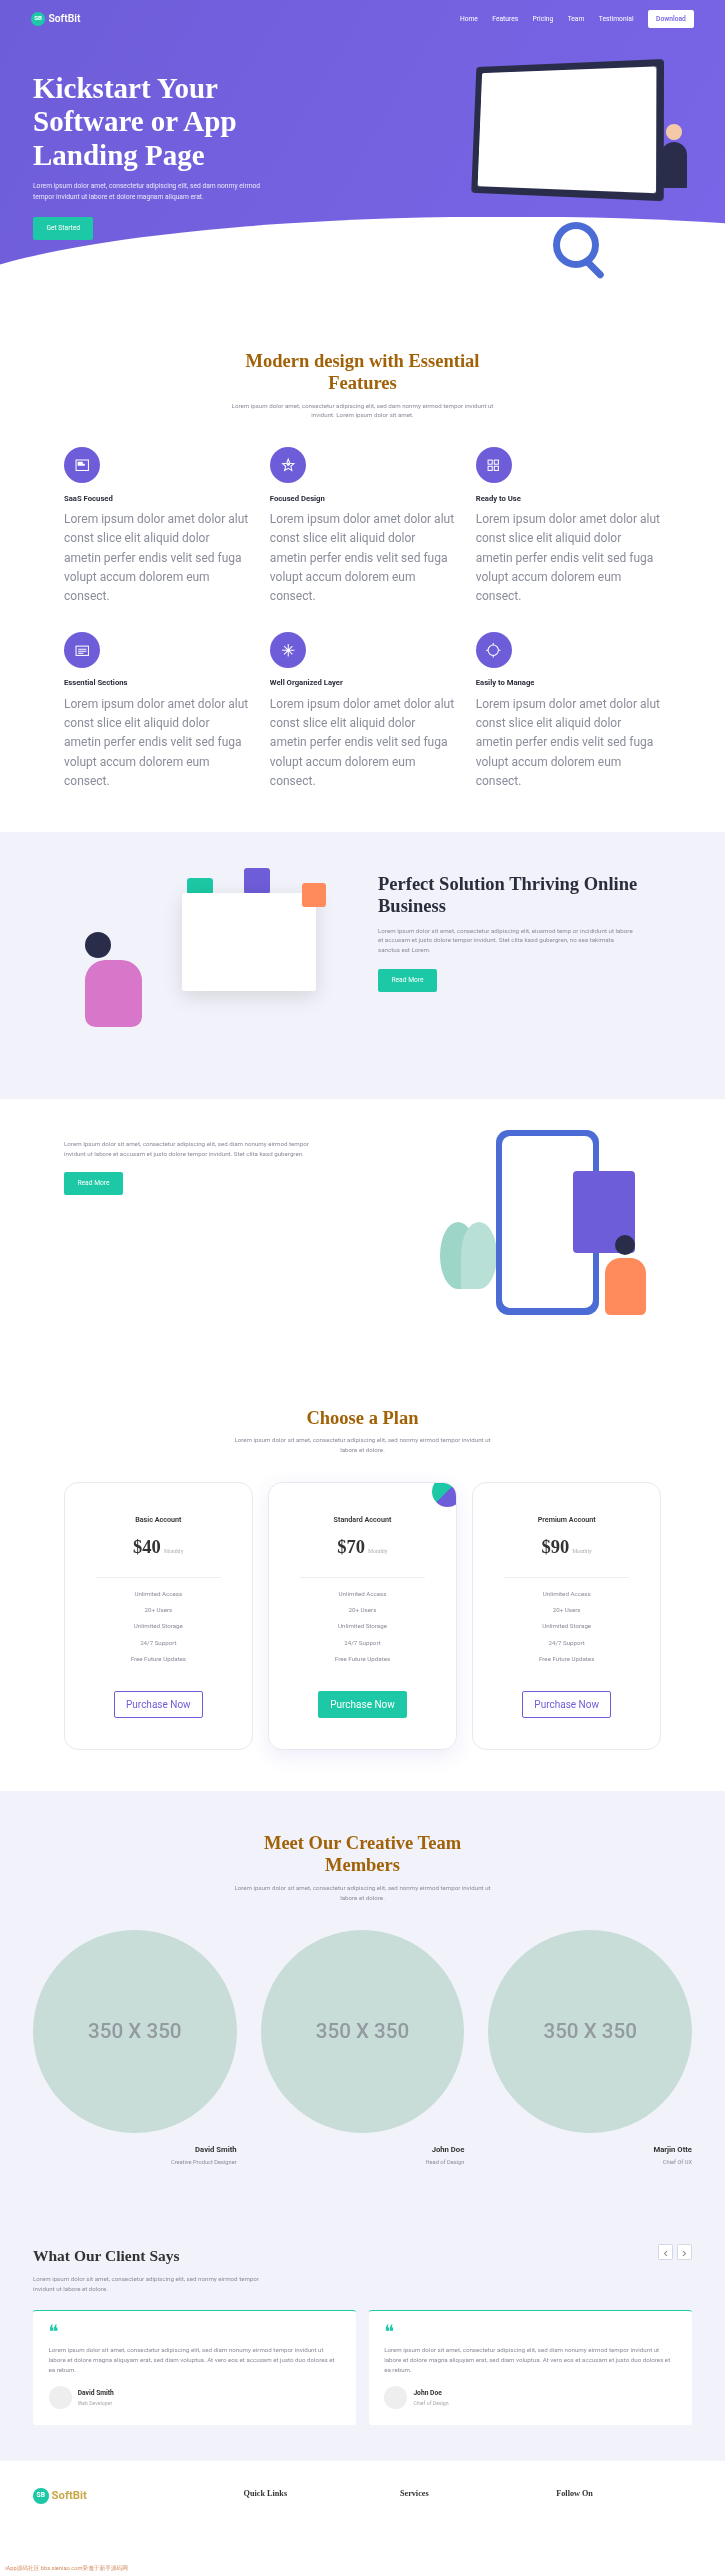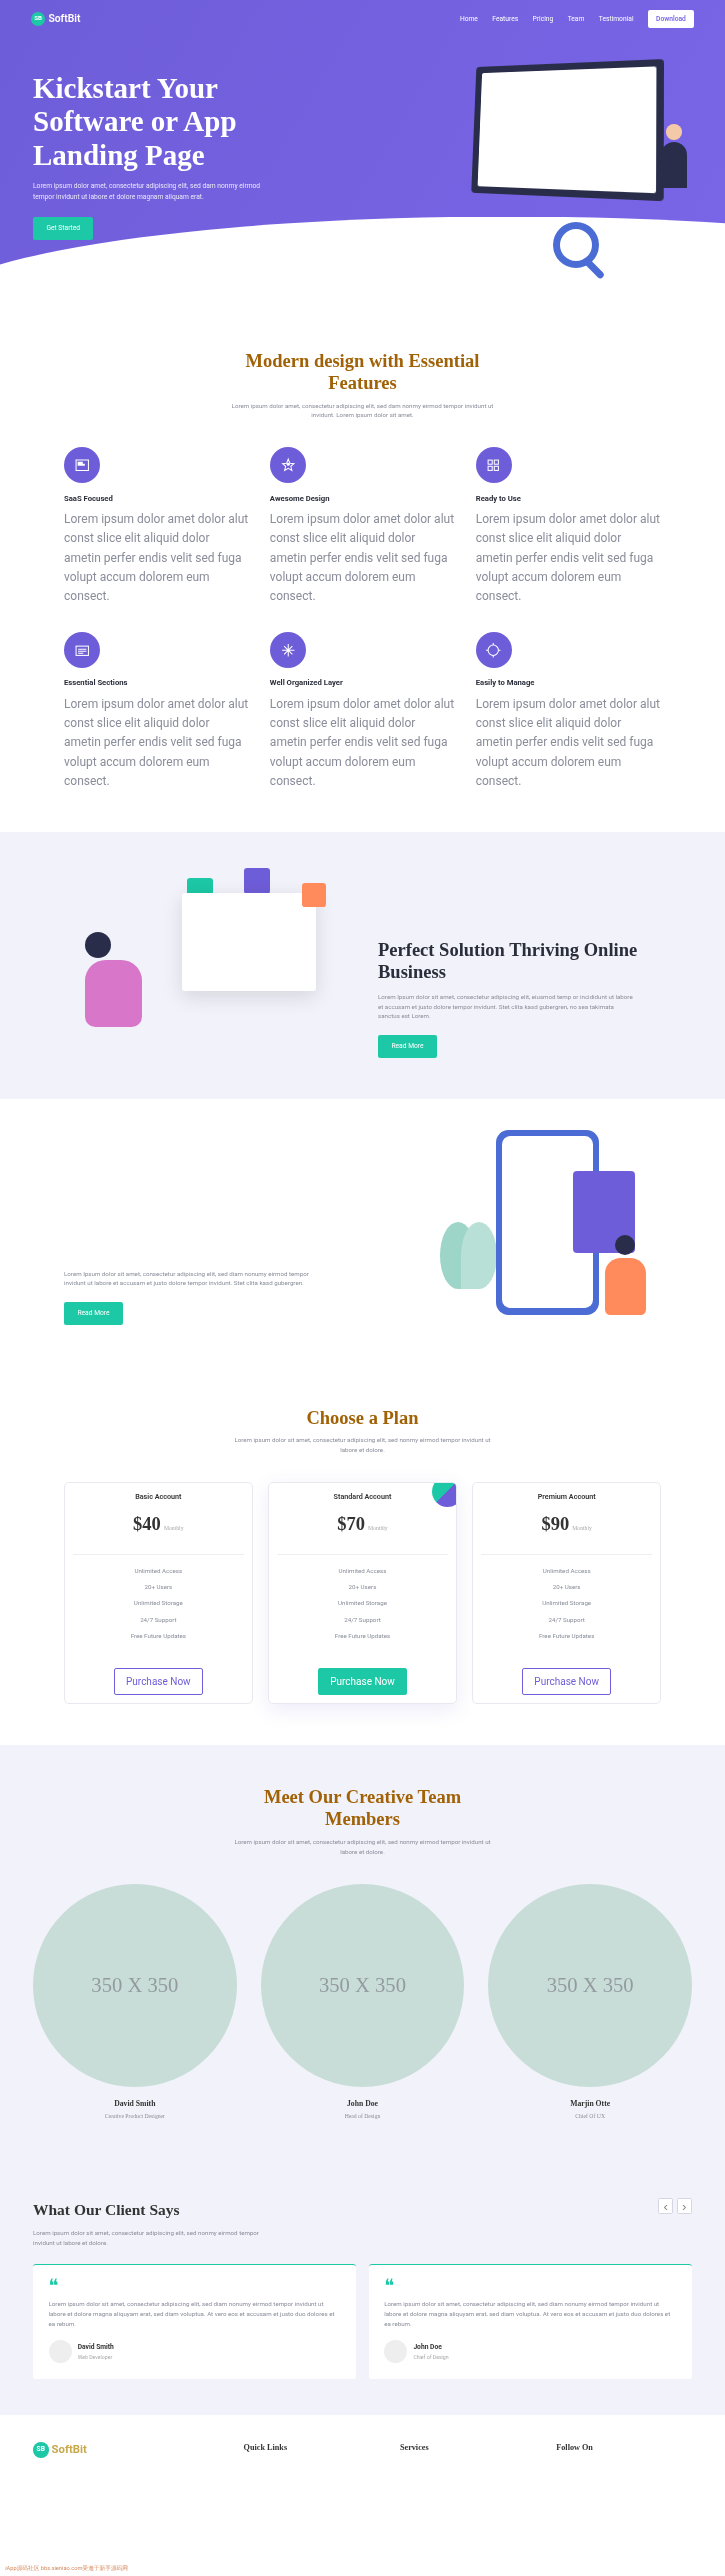--- a/index.html
+++ b/index.html
@@ -39,21 +39,21 @@
 
 .features{display:grid;grid-template-columns:repeat(3,1fr);gap:26px 20.6px;}
 .feat{}
 .feat .icon{width:36px;height:36px;border-radius:50%;background:#6e5dd8;display:flex;align-items:center;justify-content:center;margin-bottom:9.3px;}
 .feat .icon svg{width:16.5px;height:16.5px;fill:#fff;}
 .feat h4{font-size:7.7px;font-weight:700;margin-bottom:5.2px;color:#2a2d3a;}
 .feat p{font-size:12px;color:#8a8d9a;}
 
 
 .split-bg{background:#f2f3fa;}
-.split{display:flex;align-items:flex-end;gap:31px;padding:41px 31px;max-width:659px;margin:0 auto;}
+.split{display:flex;align-items:flex-start;gap:31px;padding:41px 31px;max-width:659px;margin:0 auto;}
 .split-text{flex:1;}
 .split-text h2{font-family:Georgia,serif;font-size:18.5px;line-height:1.2;font-weight:700;margin-bottom:9.3px;color:#2a2d3a;}
 .split-text p{font-size:6.2px;color:#8a8d9a;margin-bottom:12.4px;max-width:258px;}
 .split-art{flex:1;height:185px;position:relative;}
 
 .art-biz .woman{position:absolute;left:20.6px;bottom:31px;}
 .art-biz .woman .head{width:26px;height:26px;background:#2a2d4a;border-radius:50%;margin-bottom:2.1px;}
 .art-biz .woman .torso{width:57px;height:67px;background:#d876c9;border-radius:20.6px 20.6px 10.3px 10.3px;}
 .art-biz .screen{position:absolute;right:31px;top:20.6px;width:134px;height:98px;background:#fff;border-radius:3.1px;box-shadow:0 5.2px 20.6px rgba(0,0,0,.12);}
 .art-biz .mini1{position:absolute;right:20.6px;top:10.3px;width:24px;height:24px;background:#ff8b5c;border-radius:3.1px;}
@@ -65,34 +65,34 @@
 .art-tmpl .woman2{position:absolute;right:15.5px;bottom:10.3px;}
 .art-tmpl .woman2 .head{width:20.6px;height:20.6px;background:#2a2d4a;border-radius:50%;margin:0 auto 2.1px;}
 .art-tmpl .woman2 .torso{width:41px;height:57px;background:#ff8b5c;border-radius:15.5px 15.5px 5.2px 5.2px;}
 .art-tmpl .plant{position:absolute;left:62px;bottom:0;width:57px;height:103px;}
 .art-tmpl .plant .leaf{position:absolute;width:36px;height:67px;background:#9dd5c9;border-radius:50% 50% 0 50%;}
 .art-tmpl .plant .leaf.l2{left:20.6px;transform:scaleX(-1);background:#b8e0d6;}
 .art-tmpl .card{position:absolute;right:26px;top:31px;width:62px;height:82px;background:#6e5dd8;border-radius:4.1px;}
 
 
 .pricing{display:grid;grid-template-columns:repeat(3,1fr);gap:15.5px;}
-.plan{border:0.5px solid #e8e9f0;border-radius:5px;padding:8px;text-align:center;position:relative;overflow:hidden;}
+.plan{border:0.5px solid #e8e9f0;border-radius:14px;padding:31px;text-align:center;position:relative;overflow:hidden;}
 .plan.featured{box-shadow:0 5.2px 20.6px rgba(78,70,200,.1);}
 .plan.featured::before{content:"";position:absolute;top:-7.2px;right:-7.2px;width:31px;height:31px;background:linear-gradient(135deg,#1cc8a5 50%,#6e5dd8 50%);border-radius:50%;}
 .plan h5{font-size:7.2px;font-weight:600;margin-bottom:7.2px;}
 .plan .price{font-family:Georgia,serif;font-size:18.5px;font-weight:700;display:inline-flex;align-items:baseline;gap:3.1px;margin-bottom:5.2px;}
 .plan .per{font-size:5.7px;color:#aaa;font-weight:400;}
 .plan hr{border:none;border-top:0.5px solid #eee;margin:9.3px 0;}
 .plan ul{list-style:none;margin-bottom:11.3px;}
 .plan li{font-size:6.2px;color:#8a8d9a;padding:3.1px 0;}
 .btn-outline{border:0.5px solid #6e5dd8;color:#6e5dd8;padding:4.6px 11.3px;border-radius:2.1px;font-size:10px;display:inline-block;margin-top:12px;}
 .plan.featured .btn-outline{background:#1cc8a5;border-color:#1cc8a5;color:#fff;}
 
 
-.team{display:grid;grid-template-columns:repeat(3,1fr);gap:24px;text-align:center;font-family:Liberation Serif, serif;}
+.team{display:grid;grid-template-columns:repeat(3,1fr);gap:24px;text-align:right;}
 .member .avatar{width:100%;aspect-ratio:1;background:#c8ddd7;border-radius:50%;display:flex;align-items:center;justify-content:center;color:#939ba0;font-size:20.6px;font-weight:500;margin-bottom:10.3px;}
 .member h5{font-size:7.7px;font-weight:700;margin-bottom:2.1px;}
 .member .role{font-size:5.7px;color:#8a8d9a;}
 
 
 .testi-sec{background:#f2f3fa;padding:36px 16px;}
 .testi-head{display:flex;justify-content:space-between;align-items:flex-start;max-width:659px;margin:0 auto 15.5px;}
 .testi-head h2{font-family:Georgia,serif;font-size:15.5px;font-weight:700;margin-bottom:6.2px;}
 .testi-head p{font-size:6.2px;color:#8a8d9a;max-width:237px;}
 .testi-nav{display:flex;gap:3.1px;}
@@ -165,21 +165,21 @@
     <h4>SaaS Focused</h4>
     <p>Lorem ipsum dolor amet dolor alut const slice elit aliquid dolor ametin perfer endis velit sed fuga volupt accum dolorem eum consect.</p>
       </div>
       <div class="feat">
     <div class="icon">
           <svg viewBox="0 0 32 32">
             <path d="M16 4l3 8 8 1-6 5 2 8-7-4-7 4 2-8-6-5 8-1z" fill="none" stroke="#fff" stroke-width="2"></path>
             <circle cx="16" cy="14" r="3" fill="#fff"></circle>
           </svg>
         </div>
-    <h4>Awesome Design</h4>
+    <h4>Focused Design</h4>
     <p>Lorem ipsum dolor amet dolor alut const slice elit aliquid dolor ametin perfer endis velit sed fuga volupt accum dolorem eum consect.</p>
       </div>
       <div class="feat">
     <div class="icon">
           <svg viewBox="0 0 32 32">
             <rect x="6" y="6" width="8" height="8" fill="none" stroke="#fff" stroke-width="2"></rect>
             <rect x="18" y="6" width="8" height="8" fill="none" stroke="#fff" stroke-width="2"></rect>
             <rect x="6" y="18" width="8" height="8" fill="none" stroke="#fff" stroke-width="2"></rect>
             <rect x="18" y="18" width="8" height="8" fill="none" stroke="#fff" stroke-width="2"></rect>
           </svg>

